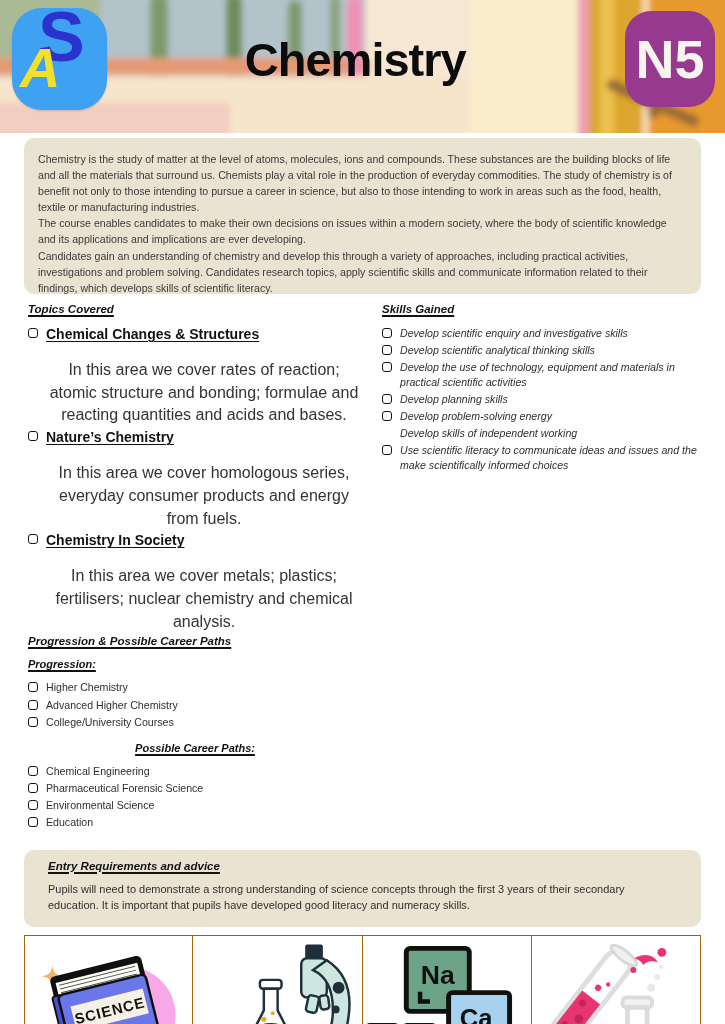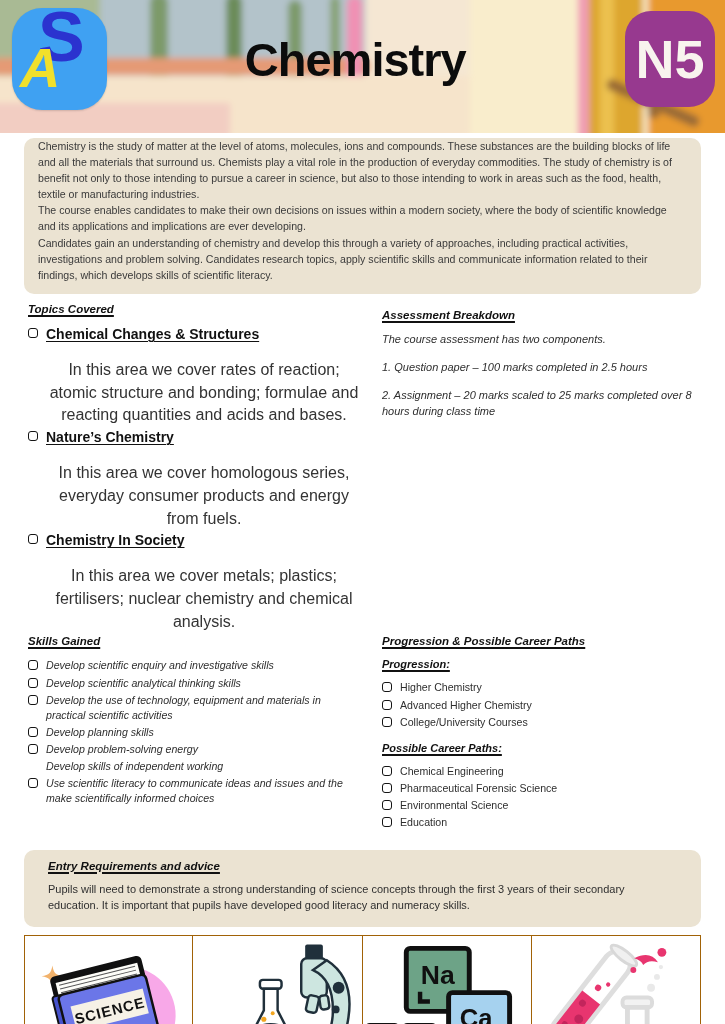--- a/index.html
+++ b/index.html
@@ -14,21 +14,21 @@
   .logo .ls { position:absolute; left:26px; top:-6px; font-size:70px; font-weight:800; color:#2b33cf; line-height:1; }
   .logo .la { position:absolute; left:8px; top:32px; font-size:56px; font-weight:800; font-style:italic; color:#f1e02c; line-height:1; }
   .hero-title { position:absolute; left:49%; top:44%; transform:translate(-50%,-50%);
                 font-size:47px; font-weight:800; letter-spacing:-1px; color:#0c0c0c; }
   .badge { position:absolute; right:10px; top:11px; width:90px; height:96px; border-radius:26px;
            background:#97398f; display:flex; align-items:center; justify-content:center;
            color:#f8f4ee; font-size:54px; font-weight:800; }
 
   
   .panel { margin:0 24px; background:#ebe3d2; border-radius:10px; }
-  .intro-box { margin-top:5px; padding:0 14px; height:156px; }
+  .intro-box { margin-top:5px; padding:13px 14px; height:156px; }
   .intro-box p { font-size:10.6px; line-height:1.52; color:#3a3a3a; }
 
   
   .columns { margin:9px 28px 0 28px; display:grid; grid-template-columns:334px 1fr; column-gap:20px; }
   .cell-r1 { min-height:152px; }
   h2.sec { font-size:11.5px; font-weight:700; font-style:italic; color:#111;
            text-decoration:underline; text-decoration-thickness:1.5px; text-underline-offset:2px;
            margin-bottom:11px; }
   h3.sub { font-size:11px; font-weight:700; font-style:italic; color:#111;
            text-decoration:underline; text-decoration-thickness:1.5px; text-underline-offset:2px;
@@ -129,26 +129,20 @@
       </div>
       <div class="check-item topic">
         <span class="box"></span>
         <div>
           <div class="t-title">Chemistry In Society</div>
           <div class="t-desc">In this area we cover metals; plastics; fertilisers; nuclear chemistry and chemical analysis.</div>
         </div>
       </div>
     </section>
 
-    <section class="cell-r1 assess">
-      <h2 class="sec">Assessment Breakdown</h2>
-      <p>The course assessment has two components.</p>
-      <p>1. Question paper – 100 marks completed in 2.5 hours</p>
-      <p>2. Assignment – 20 marks scaled to 25 marks completed over 8 hours during class time</p>
-    </section>
 
     <section>
       <h2 class="sec">Skills Gained</h2>
       <div class="check-item">
         <span class="box"></span>
         <span class="skill">Develop scientific enquiry and investigative skills</span>
       </div>
       <div class="check-item">
         <span class="box"></span>
         <span class="skill">Develop scientific analytical thinking skills</span>
@@ -183,21 +177,21 @@
         <span class="plain">Higher Chemistry</span>
       </div>
       <div class="check-item">
         <span class="box"></span>
         <span class="plain">Advanced Higher Chemistry</span>
       </div>
       <div class="check-item">
         <span class="box"></span>
         <span class="plain">College/University Courses</span>
       </div>
-      <h3 class="sub" style="margin-top:12px;">Possible Career Paths:</h3>
+      <h3 class="sub" style="margin-top:12px;text-align:center;">Possible Career Paths:</h3>
       <div class="check-item">
         <span class="box"></span>
         <span class="plain">Chemical Engineering</span>
       </div>
       <div class="check-item">
         <span class="box"></span>
         <span class="plain">Pharmaceutical Forensic Science</span>
       </div>
       <div class="check-item">
         <span class="box"></span>

